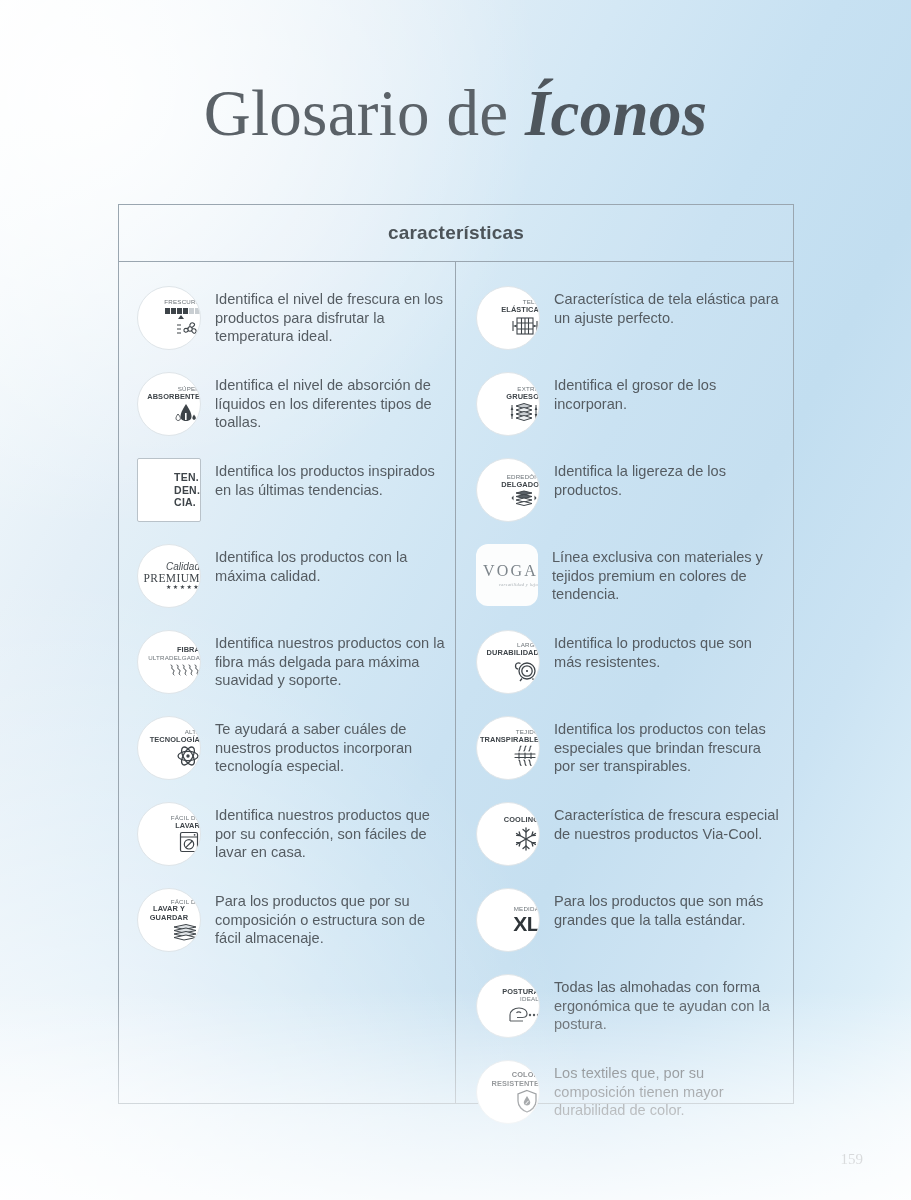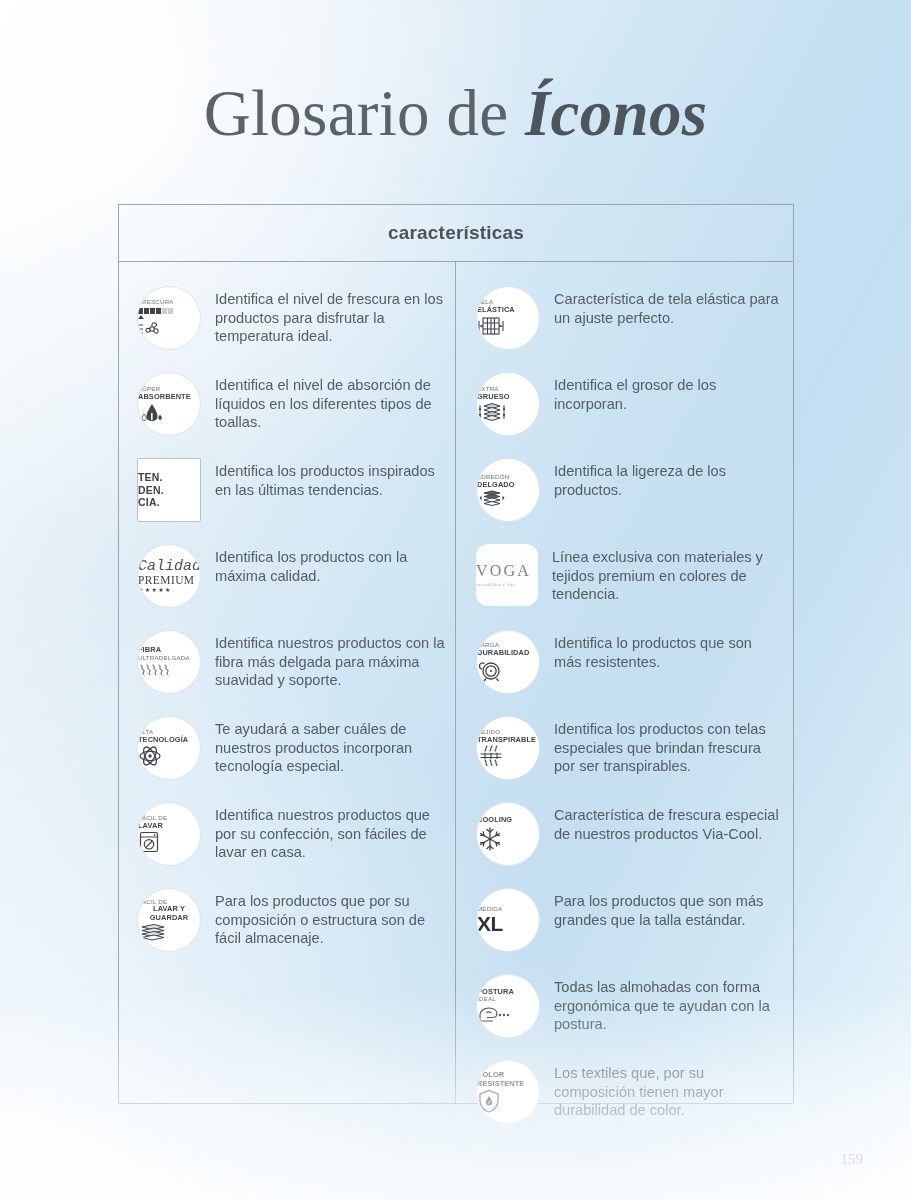--- a/index.html
+++ b/index.html
@@ -100,21 +100,21 @@
   }
   .badge {
     width: 62px;
     height: 62px;
     flex: 0 0 62px;
     border-radius: 50%;
     background: #ffffff;
     border: 1px solid #dfe5e9;
     display: flex;
     flex-direction: column;
-    align-items: flex-start;
+    align-items: flex-end;
     justify-content: center;
     margin-top: 2px;
     overflow: hidden;
     position: relative;
   }
   .badge.square {
     border-radius: 2px;
     border: 1px solid #b9c2c9;
   }
   .badge.plain {
@@ -178,23 +178,23 @@
 
   .tendencia {
     font-size: 10.5px;
     font-weight: bold;
     color: #3e4449;
     line-height: 1.18;
     letter-spacing: 0.2px;
     text-align: left;
   }
   .script {
-    font-family: Liberation Mono, monospace;
+    font-family: Liberation Sans, sans-serif;
     font-style: italic;
-    font-size: 15px;
+    font-size: 10px;
     color: #4a5055;
     line-height: 1;
   }
   .premium-word {
     font-family: "Liberation Serif", serif;
     font-size: 11.5px;
     letter-spacing: 0.4px;
     color: #3e4449;
     line-height: 1.1;
   }

